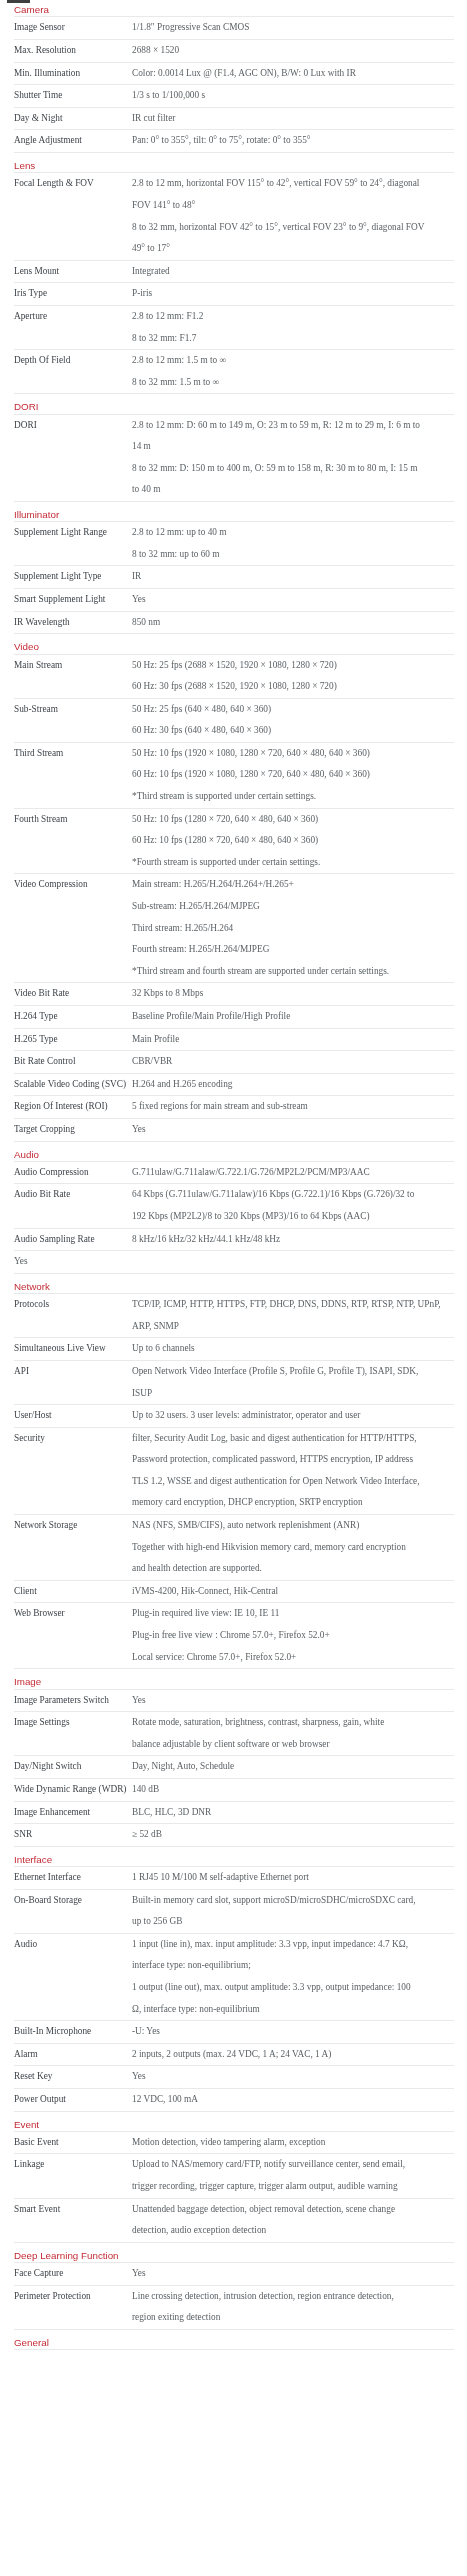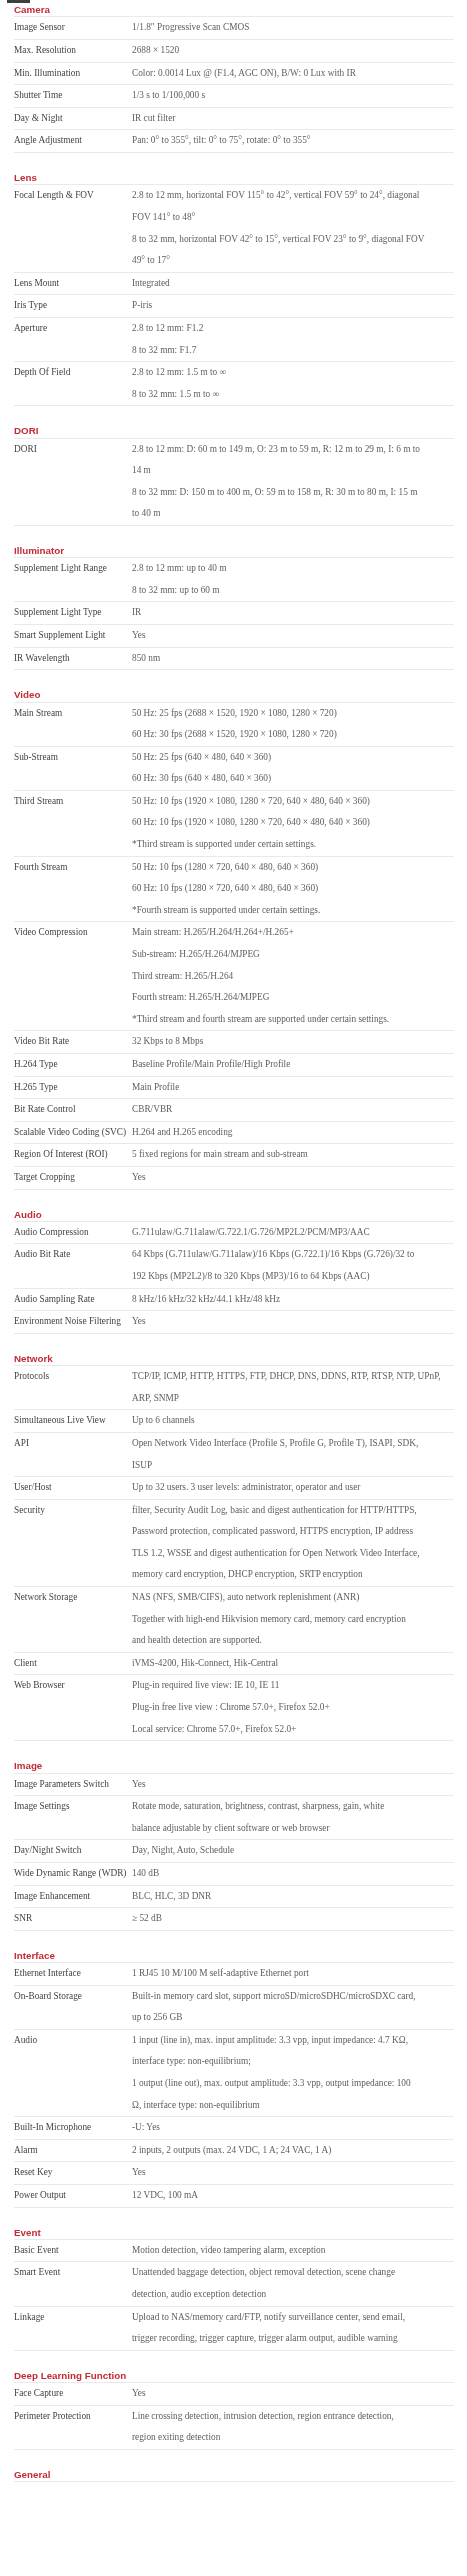--- a/index.html
+++ b/index.html
@@ -23,26 +23,26 @@
     background:var(--bg);
     overflow:hidden;
   }
   
   .top-fragment{
     position:absolute;
     left:6.7px;top:0;
     width:23px;height:2.6px;
     background:#3f3f3f;
   }
-  .spec-section{margin-top:20px;}
+  .spec-section{margin-top:8px;}
   .spec-section:first-child{margin-top:5.2px;}
   .section-title{
     color:var(--accent);
     font-size:9.8px;
-    font-weight:700;
+    font-weight:400;
     line-height:10.8px;
     padding-bottom:0.5px;
     border-bottom:0.5px solid var(--divider);
   }
   .spec-row{
     display:flex;
     align-items:flex-start;
     border-bottom:0.5px solid var(--divider);
     font-family:Liberation Serif, serif;
   }
@@ -330,21 +330,20 @@
   </div>
 
   <div class="spec-row">
     <div class="label">Audio Sampling Rate</div>
     <div class="value">
               <div class="value-line">8 kHz/16 kHz/32 kHz/44.1 kHz/48 kHz</div>
             </div>
   </div>
 
   <div class="spec-row">
-    <div class="label">Environment Noise Filtering</div>
     <div class="value">
               <div class="value-line">Yes</div>
             </div>
   </div>
 </div>
   </section>
 
   <section class="spec-section">
     <h2 class="section-title">Network</h2>
     <div class="rows">
@@ -525,34 +524,34 @@
     <h2 class="section-title">Event</h2>
     <div class="rows">
   <div class="spec-row">
     <div class="label">Basic Event</div>
     <div class="value">
               <div class="value-line">Motion detection, video tampering alarm, exception</div>
             </div>
   </div>
 
   <div class="spec-row">
+    <div class="label">Linkage</div>
+    <div class="value">
+              <div class="value-line">Upload to NAS/memory card/FTP, notify surveillance center, send email,</div>
+              <div class="value-line">trigger recording, trigger capture, trigger alarm output, audible warning</div>
+            </div>
+  </div>
+
+  <div class="spec-row">
     <div class="label">Smart Event</div>
     <div class="value">
               <div class="value-line">Unattended baggage detection, object removal detection, scene change</div>
               <div class="value-line">detection, audio exception detection</div>
             </div>
   </div>
-
-  <div class="spec-row">
-    <div class="label">Linkage</div>
-    <div class="value">
-              <div class="value-line">Upload to NAS/memory card/FTP, notify surveillance center, send email,</div>
-              <div class="value-line">trigger recording, trigger capture, trigger alarm output, audible warning</div>
-            </div>
-  </div>
 </div>
   </section>
 
   <section class="spec-section">
     <h2 class="section-title">Deep Learning Function</h2>
     <div class="rows">
   <div class="spec-row">
     <div class="label">Face Capture</div>
     <div class="value">
               <div class="value-line">Yes</div>

